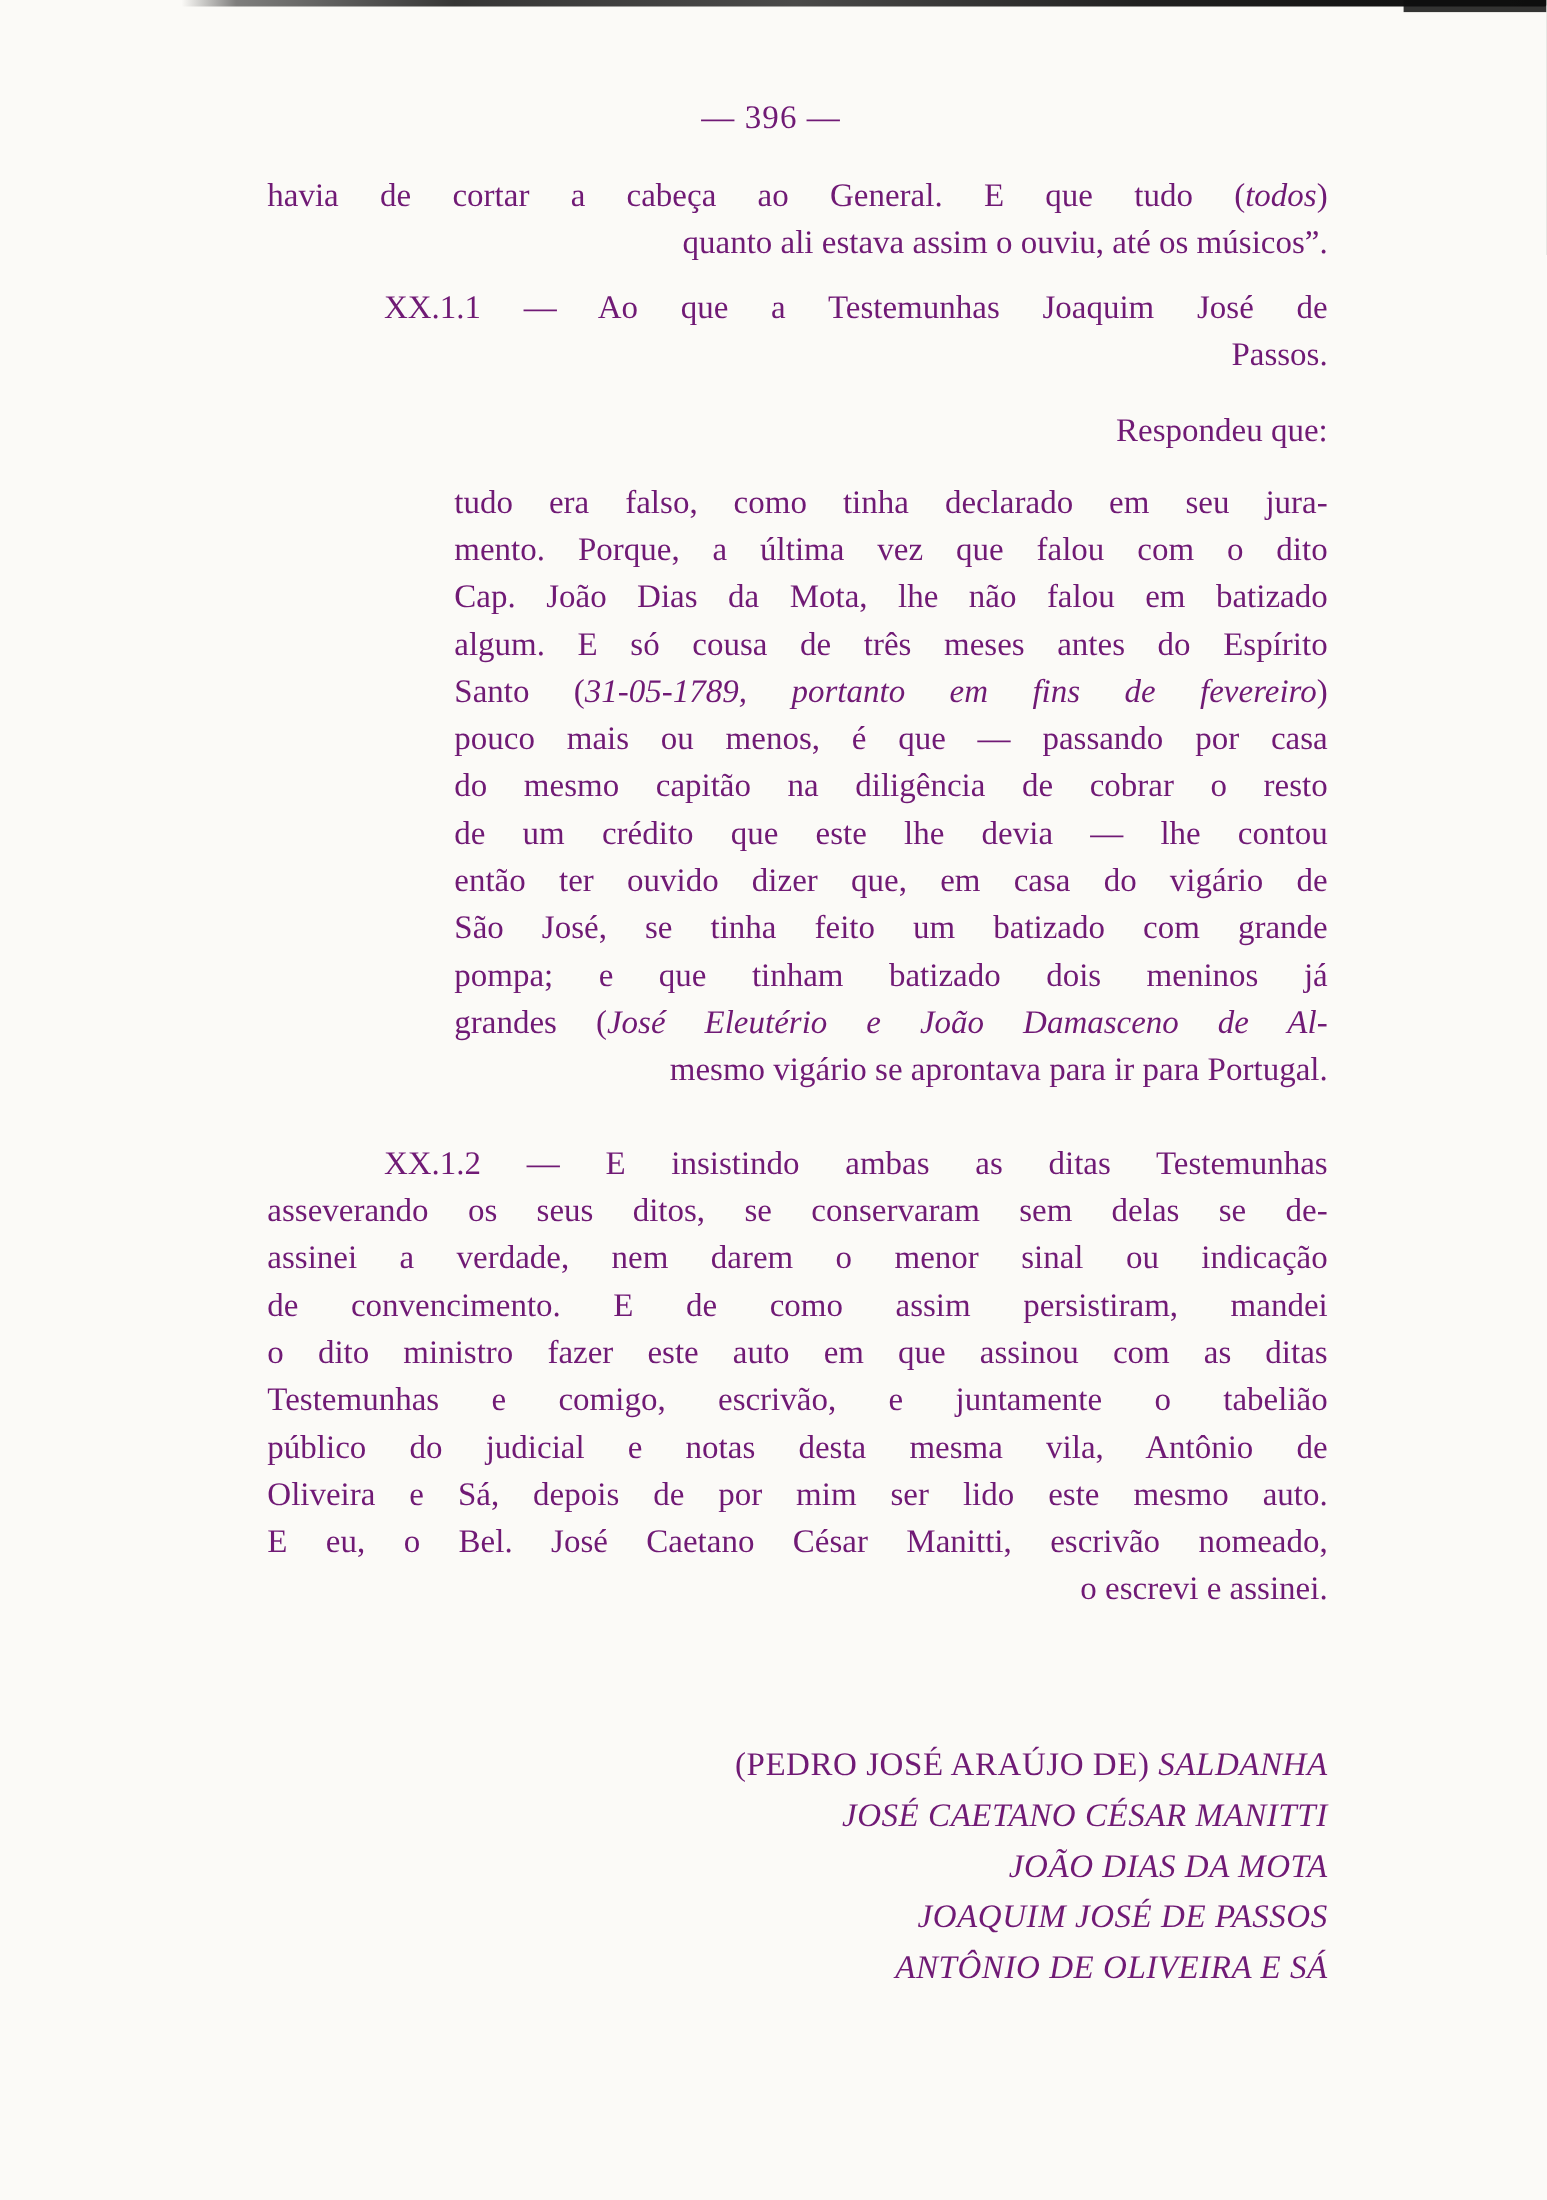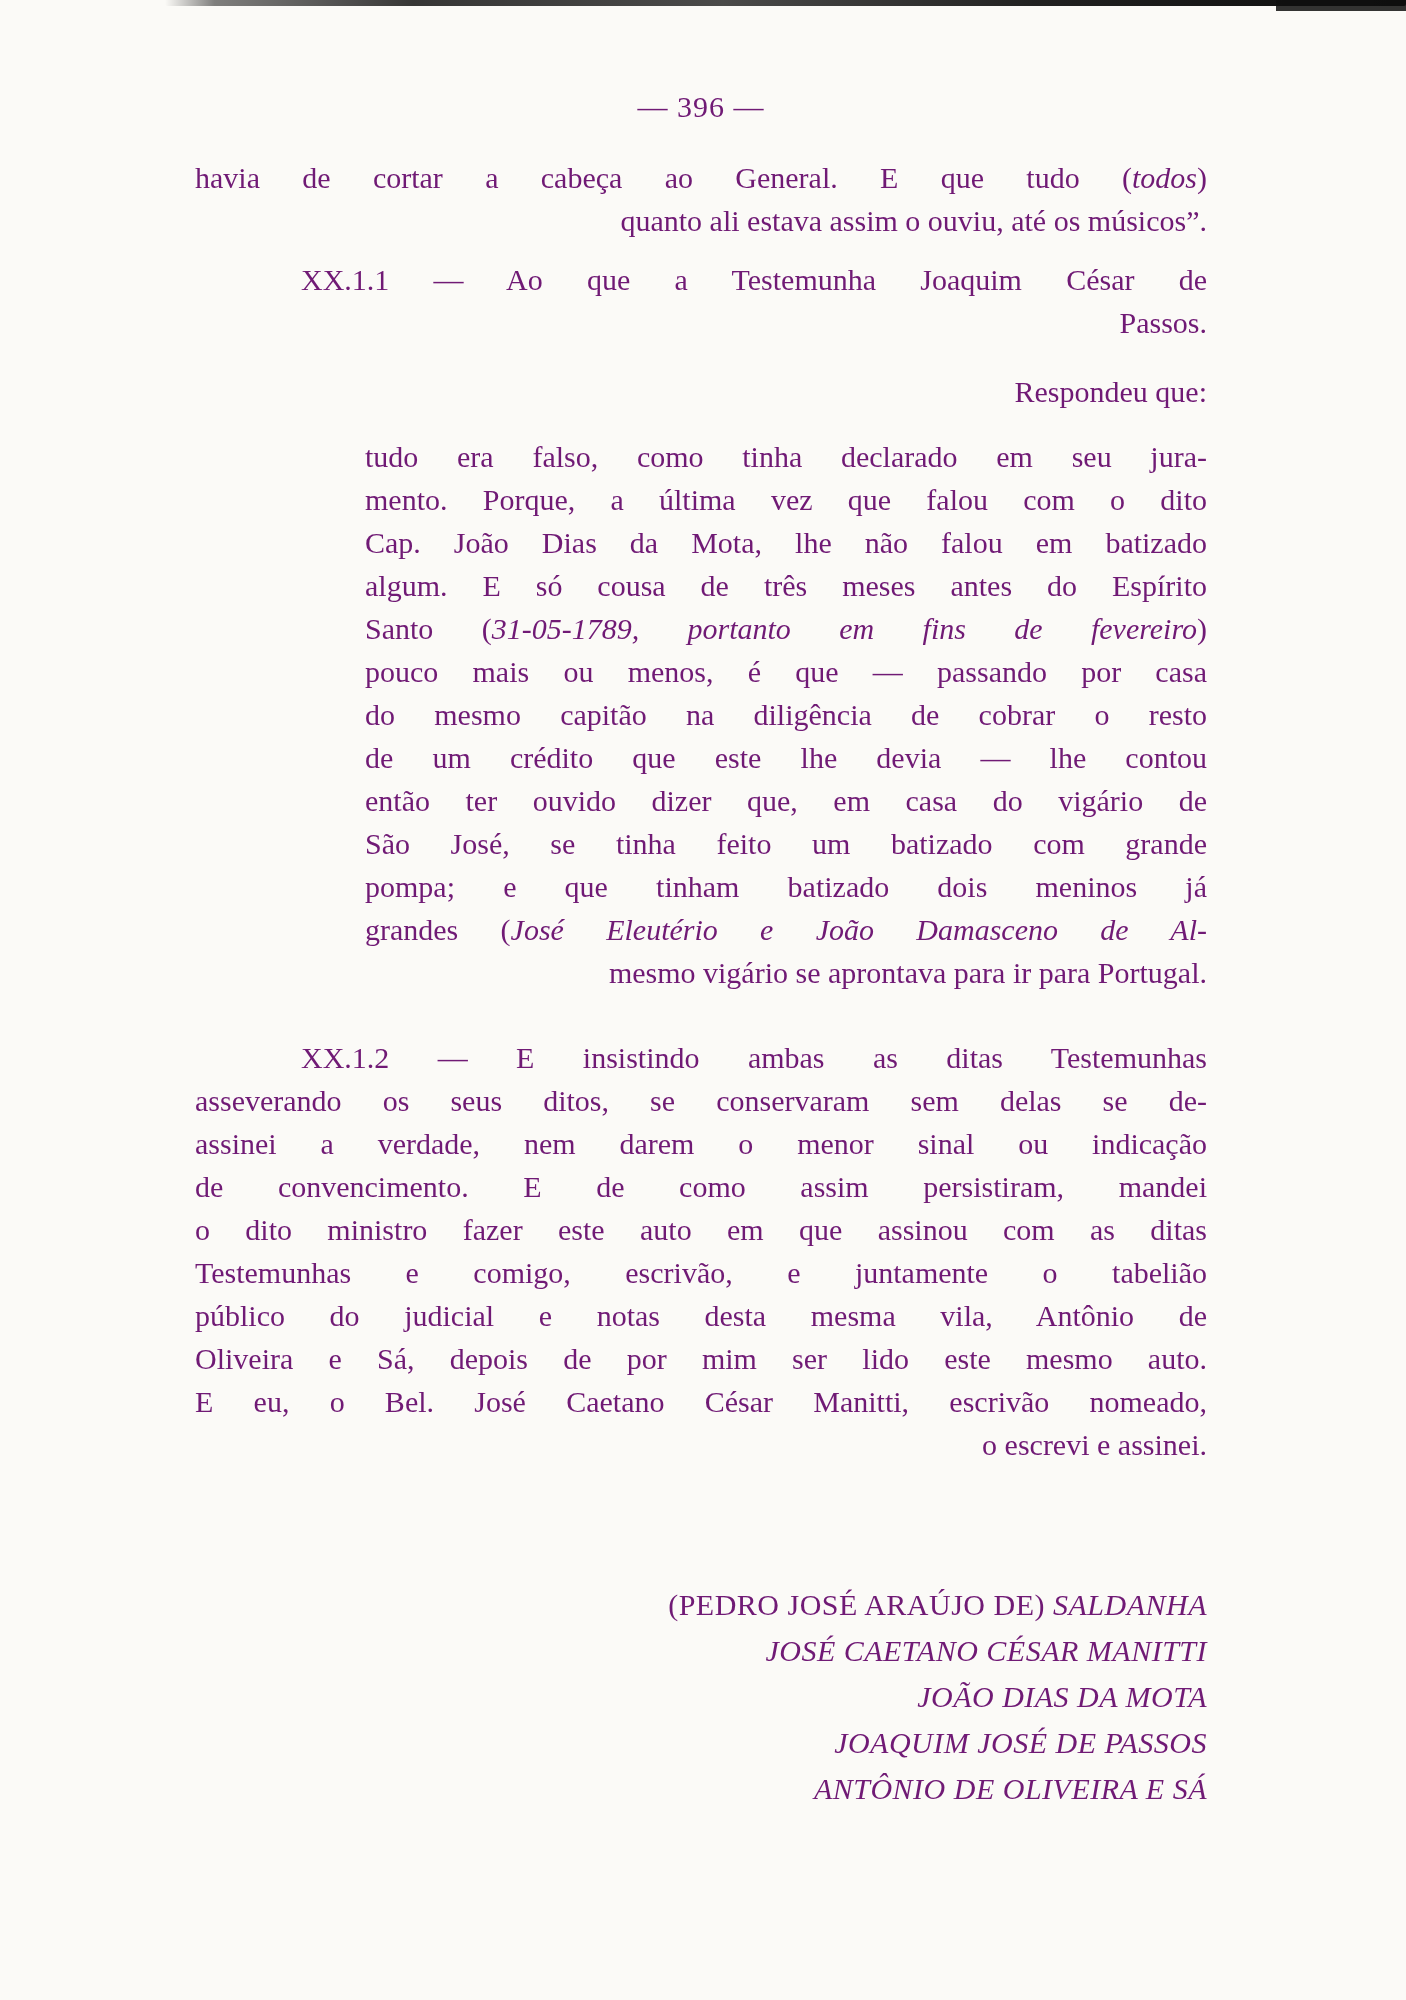--- a/index.html
+++ b/index.html
@@ -42,20 +42,21 @@
   }
   .line {
     font-size: 30px;
     line-height: 43px;
     min-height: 43px;
     text-align: right;
   }
   .line.j {
     text-align: justify;
     text-align-last: justify;
+    margin-left: 48px;
   }
   .it { font-style: italic; }
   .page-number {
     font-size: 30px;
     line-height: 43px;
     text-align: center;
     margin-bottom: 28px;
     letter-spacing: 1px;
   }
   .para-opening { margin-bottom: 16px; }
@@ -78,21 +79,21 @@
   <div class="scan-edge"></div>
   <div class="content">
     <div class="page-number">— 396 —</div>
 
     <div class="para para-opening">
         <div class="line j"><span>havia de cortar a cabeça ao General. E que tudo (</span><span class="it">todos</span><span>)</span></div>
         <div class="line"><span>quanto ali estava assim o ouviu, até os músicos”.</span></div>
       </div>
 
     <div class="para para-xx11 indent-first">
-        <div class="line j"><span>XX.1.1 — Ao que a Testemunha Joaquim César de</span></div>
+        <div class="line j"><span>XX.1.1 — Ao que a Testemunhas Joaquim José de</span></div>
         <div class="line"><span>Passos.</span></div>
       </div>
 
     <div class="para para-respondeu no-justify">
         <div class="line"><span>Respondeu que:</span></div>
       </div>
 
     <div class="para testimony-block">
         <div class="line j"><span>tudo era falso, como tinha declarado em seu jura-</span></div>
         <div class="line j"><span>mento. Porque, a última vez que falou com o dito</span></div>

